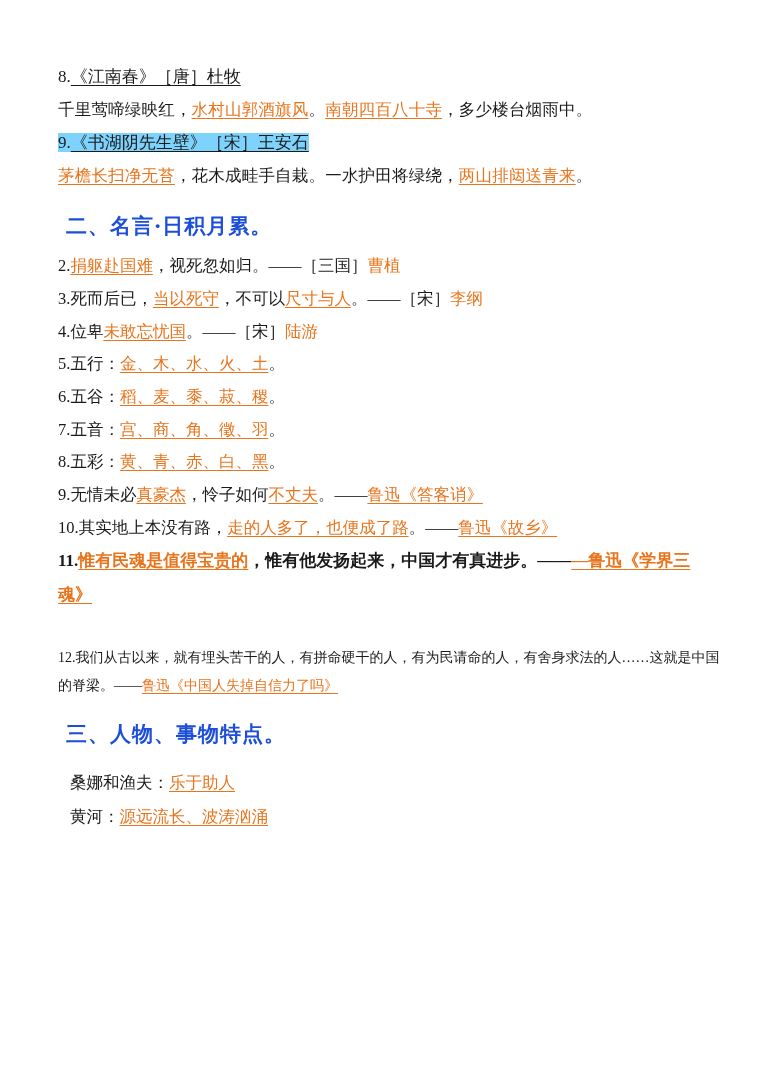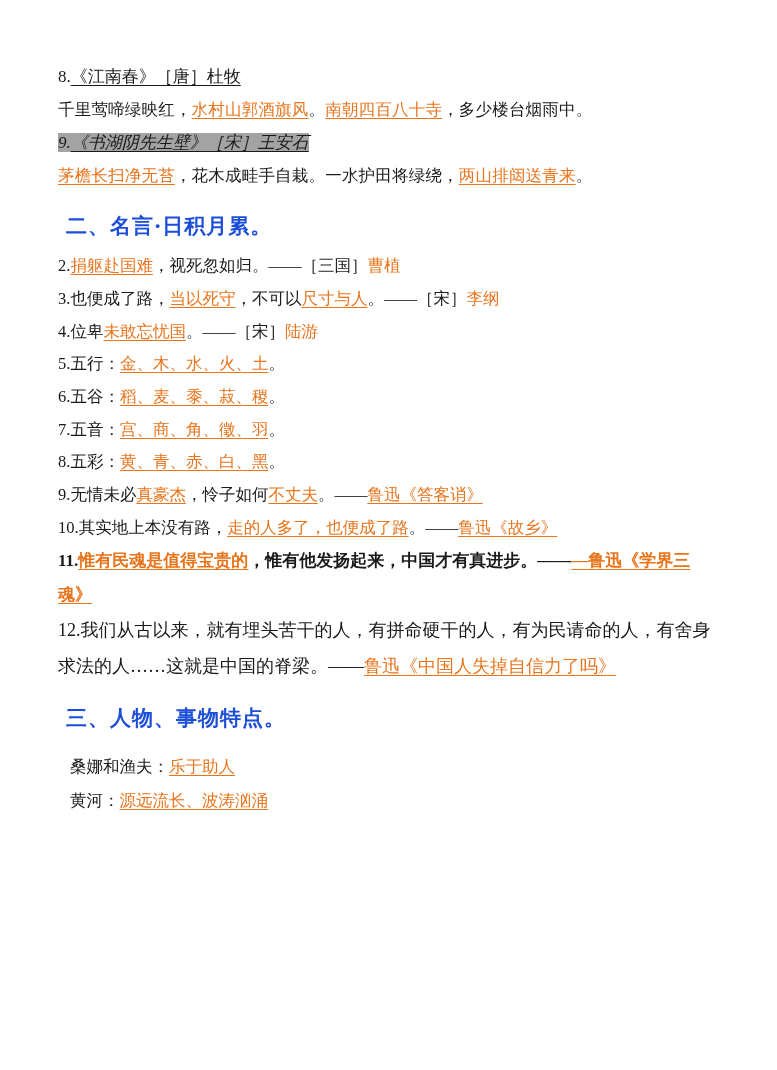--- a/index.html
+++ b/index.html
@@ -35,22 +35,21 @@
     letter-spacing: 0.2px;
     color: #1a1a1a;
     white-space: normal;
   }
   .poem-title {
     font-size: 17px;
     line-height: 2.0;
     color: #1a1a1a;
   }
   .hl-blue {
-    background: #a3a3a3;
-    font-style: italic;
+    background: #7dd3fc;
   }
   .orange {
     color: #e8741c;
   }
   .orange-u {
     color: #e8741c;
     text-decoration: underline;
     text-underline-offset: 3px;
     text-decoration-thickness: 1px;
   }
@@ -75,22 +74,23 @@
   .item {
     font-size: 16.5px;
     line-height: 1.98;
   }
   .item-wrap {
     font-size: 17px;
     line-height: 1.98;
     font-weight: bold;
   }
   .para {
-    font-size: 18px;
+    font-size: 14px;
     line-height: 2.0;
+    margin-top: 32px;
   }
   .tail-item {
     font-size: 16.5px;
     line-height: 2.1;
     margin-left: 12px;
   }
 </style>
 </head>
 <body>
 
@@ -115,21 +115,21 @@
 
     <div class="section-heading">二、名言·日积月累。</div>
 
     <div class="block">
 
       <div class="item">
         <span>2.</span><span class="orange-u">捐躯赴国难</span><span>，视死忽如归。——［三国］</span><span class="orange">曹植</span>
       </div>
 
       <div class="item">
-        <span>3.</span><span>也便成了路，</span><span class="orange-u">当以死守</span><span>，不可以</span><span class="orange-u">尺寸与人</span><span>。——［宋］</span><span class="orange">李纲</span>
+        <span>3.</span><span>死而后已，</span><span class="orange-u">当以死守</span><span>，不可以</span><span class="orange-u">尺寸与人</span><span>。——［宋］</span><span class="orange">李纲</span>
       </div>
 
       <div class="item">
         <span>4.</span><span>位卑</span><span class="orange-u">未敢忘忧国</span><span>。——［宋］</span><span class="orange">陆游</span>
       </div>
 
       <div class="item">
         <span>5.</span><span>五行：</span><span class="orange-u">金、木、水、火、土</span><span>。</span>
       </div>
 

